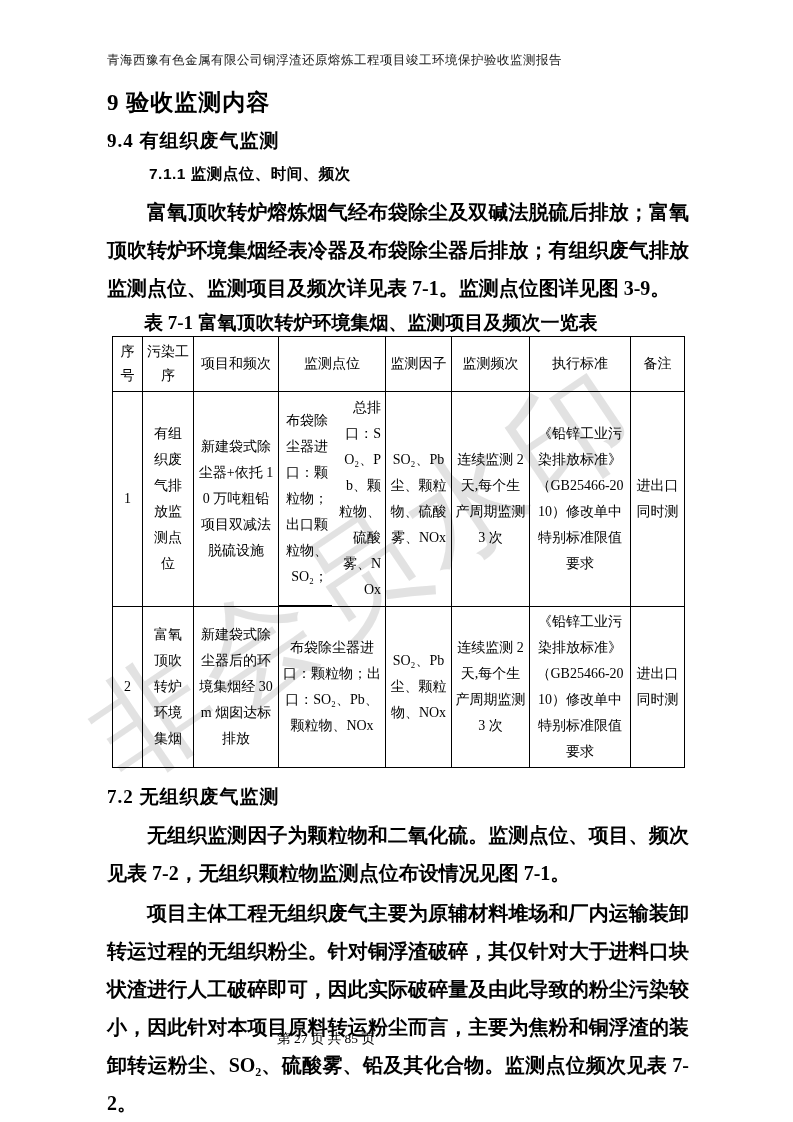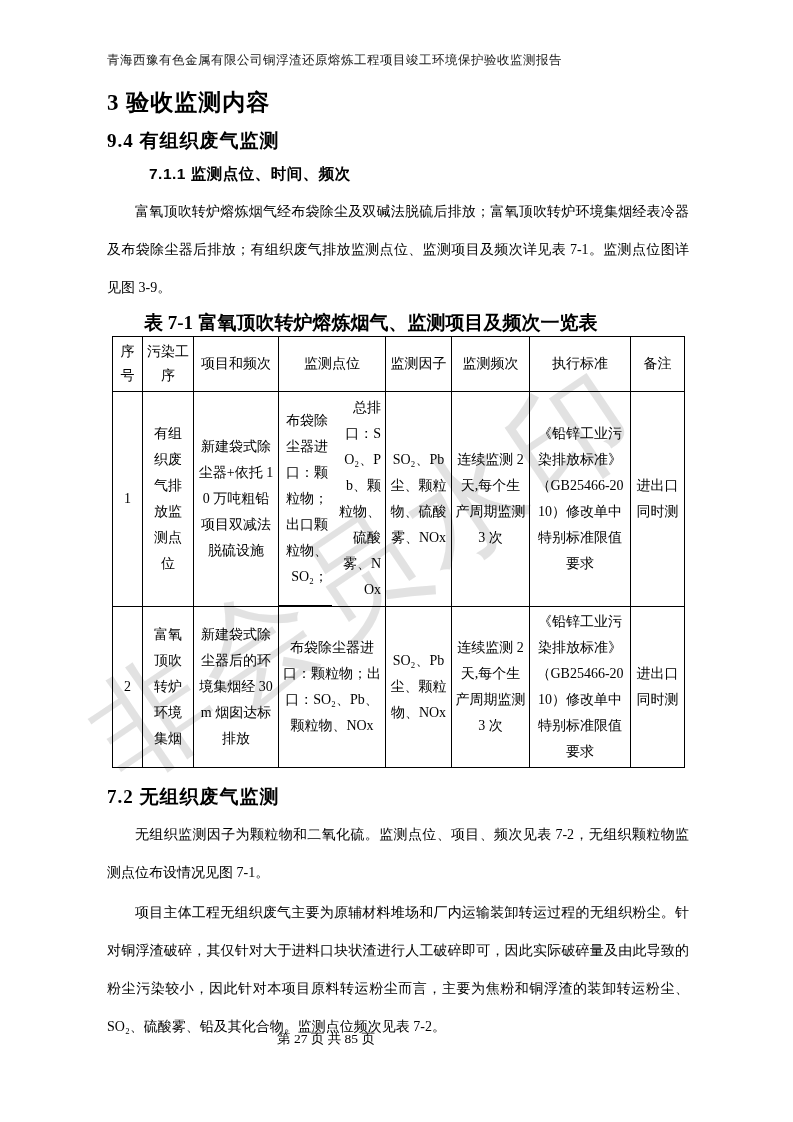--- a/index.html
+++ b/index.html
@@ -53,25 +53,26 @@
     letter-spacing: 1px;
   }
   h3.h3 {
     font-family: "Liberation Sans", "DejaVu Sans", sans-serif;
     font-size: 15.5px;
     font-weight: bold;
     margin: 10px 0 8px 42px;
     letter-spacing: 0.5px;
   }
   p.body-p {
-    font-size: 14px;
+    font-size: 20px;
     line-height: 38px;
     text-align: justify;
     text-indent: 2em;
     margin: 2px 0 2px 0;
+    font-weight: bold;
   }
 
   .tbl-caption {
     position: relative;
     width: 572px;
     margin: 6px 0 3px 5px;
     font-size: 19px;
     font-weight: bold;
     text-align: center;
     line-height: 20px;
@@ -125,31 +126,31 @@
 <body>
 
 <div class="page">
 
   <div class="watermark">非会员水印</div>
 
   <div class="content">
 
     <div class="doc-header">青海西豫有色金属有限公司铜浮渣还原熔炼工程项目竣工环境保护验收监测报告</div>
 
-    <h1 class="h1">3 验收监测内容</h1>
+    <h1 class="h1">9 验收监测内容</h1>
 
     <h2 class="h2">9.4 有组织废气监测</h2>
 
     <h3 class="h3">7.1.1 监测点位、时间、频次</h3>
 
     <p class="body-p">富氧顶吹转炉熔炼烟气经布袋除尘及双碱法脱硫后排放；富氧顶吹转炉环境集烟经表冷器及布袋除尘器后排放；有组织废气排放监测点位、监测项目及频次详见表 7-1。监测点位图详见图 3-9。</p>
 
     <div class="tbl-caption">
       <span class="cap-label">表 7-1</span>
-      <span>富氧顶吹转炉熔炼烟气、监测项目及频次一览表</span>
+      <span>富氧顶吹转炉环境集烟、监测项目及频次一览表</span>
     </div>
 
     <table class="monitor">
       <colgroup>
         <col style="width:30px">
           <col style="width:51px">
           <col style="width:85px">
           <col style="width:107px">
         <col style="width:66px">
           <col style="width:78px">

